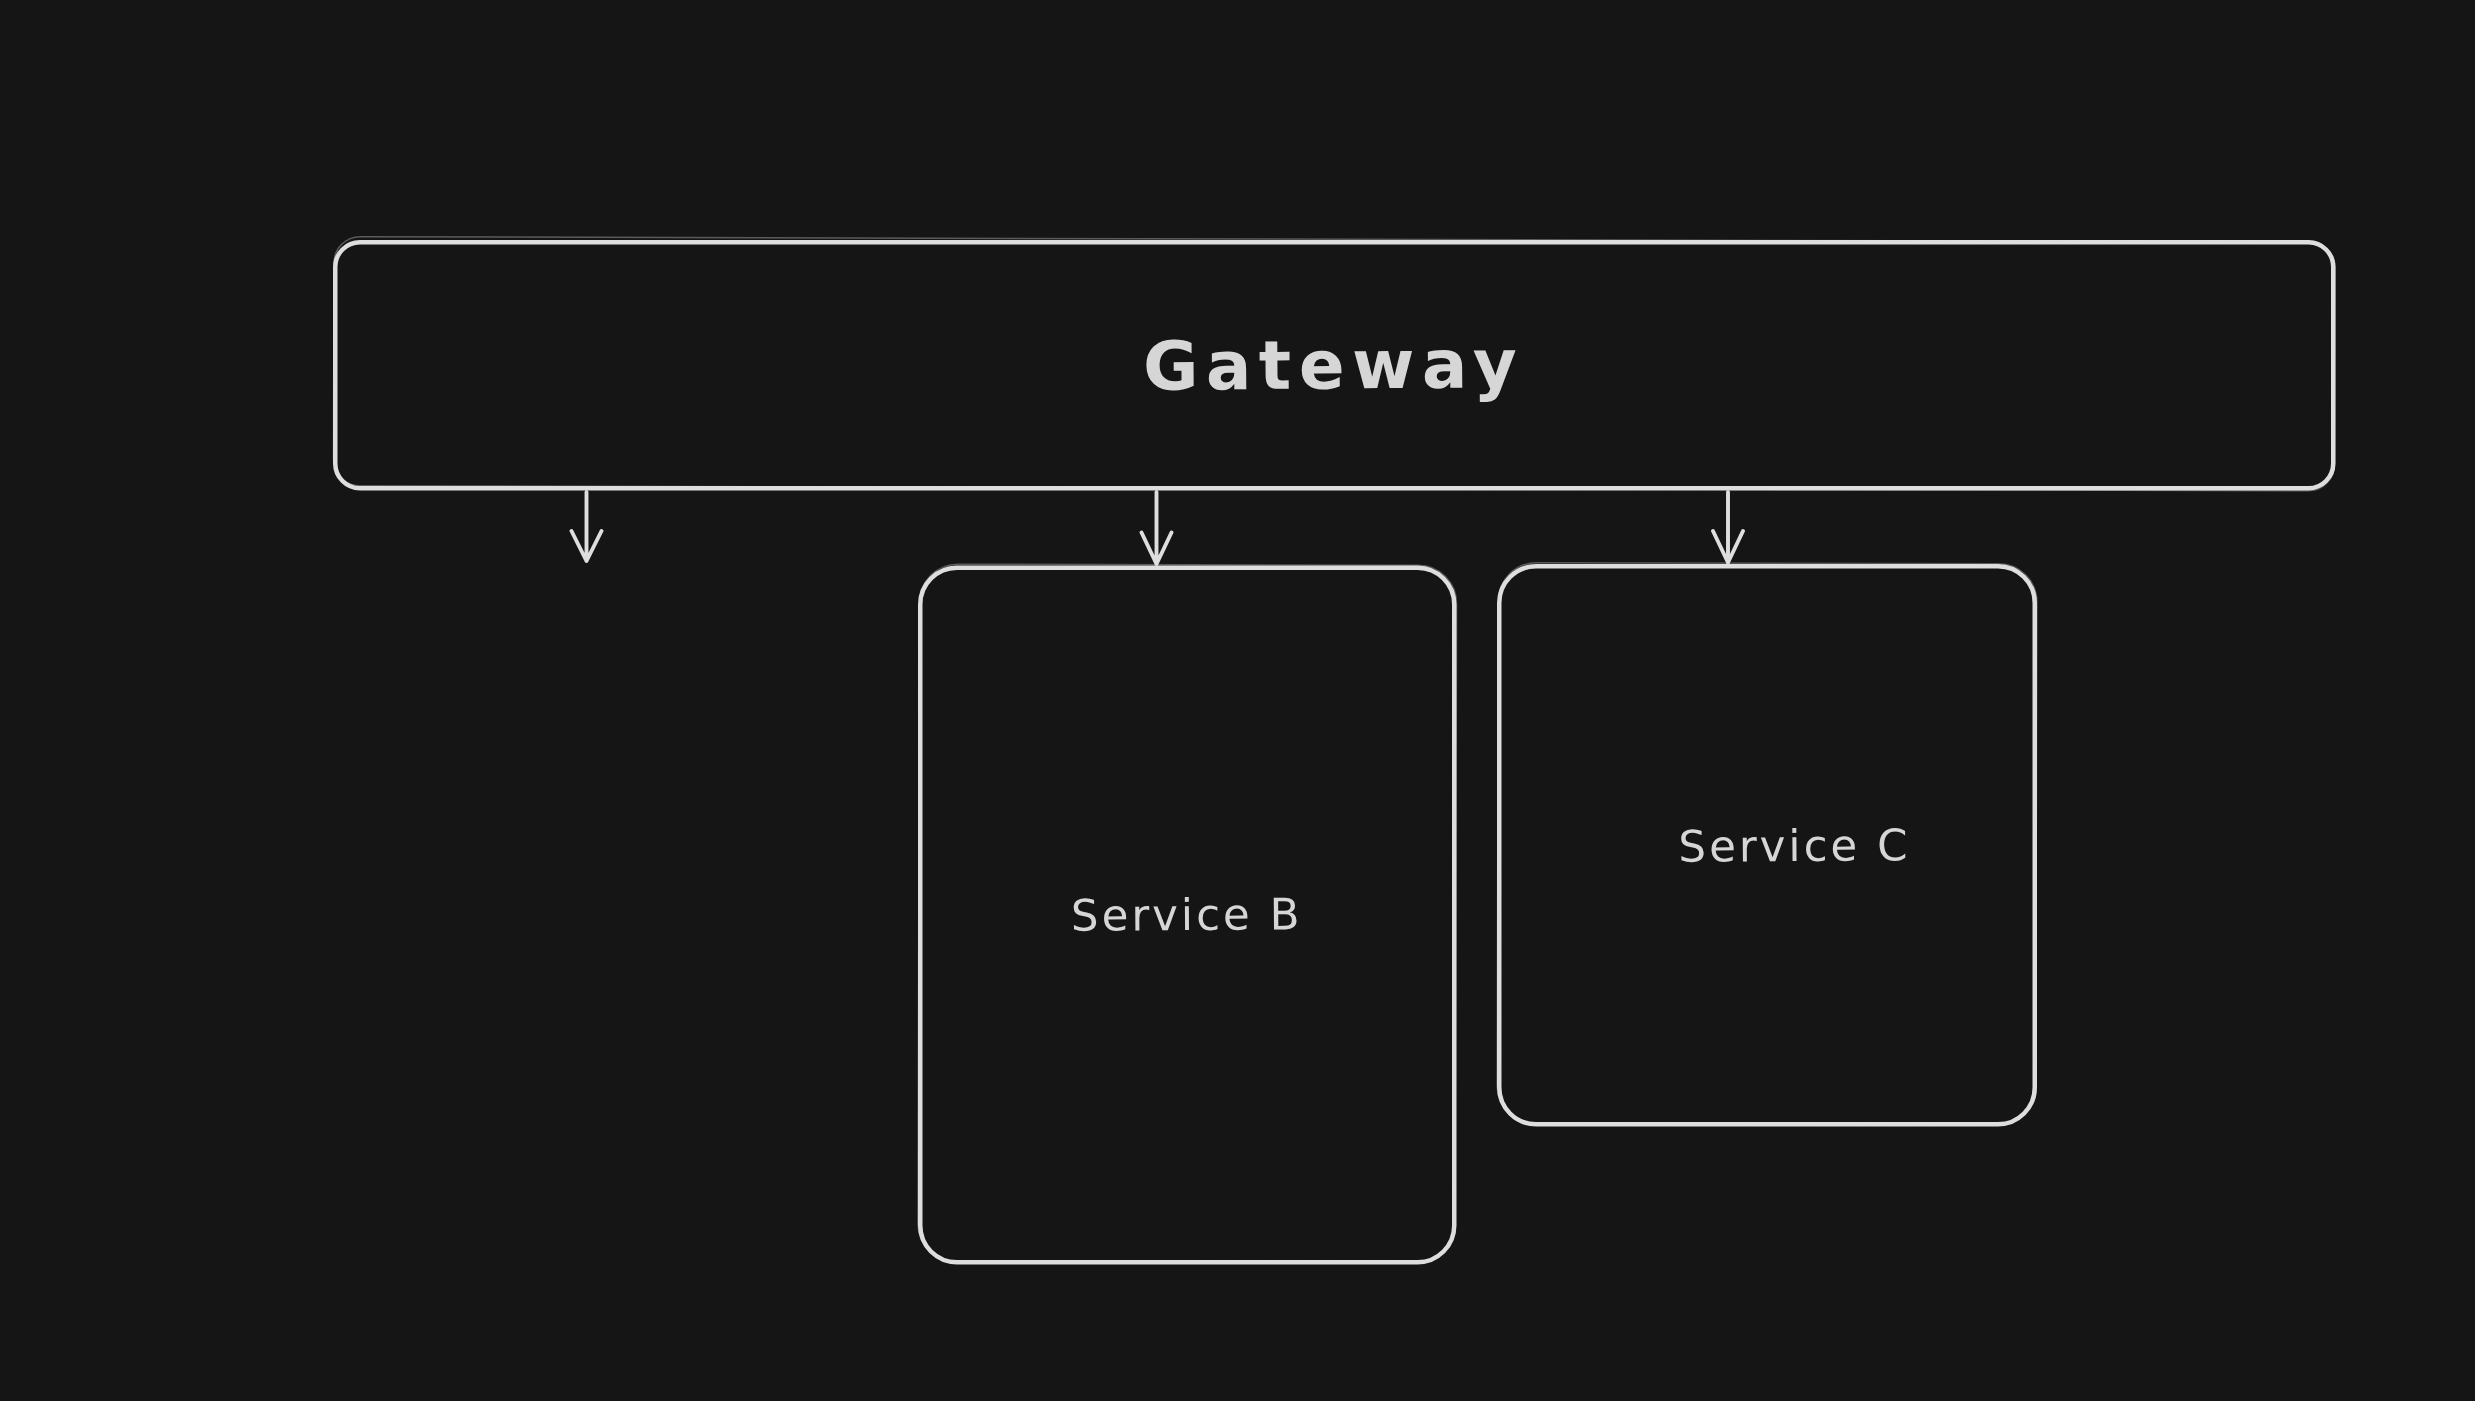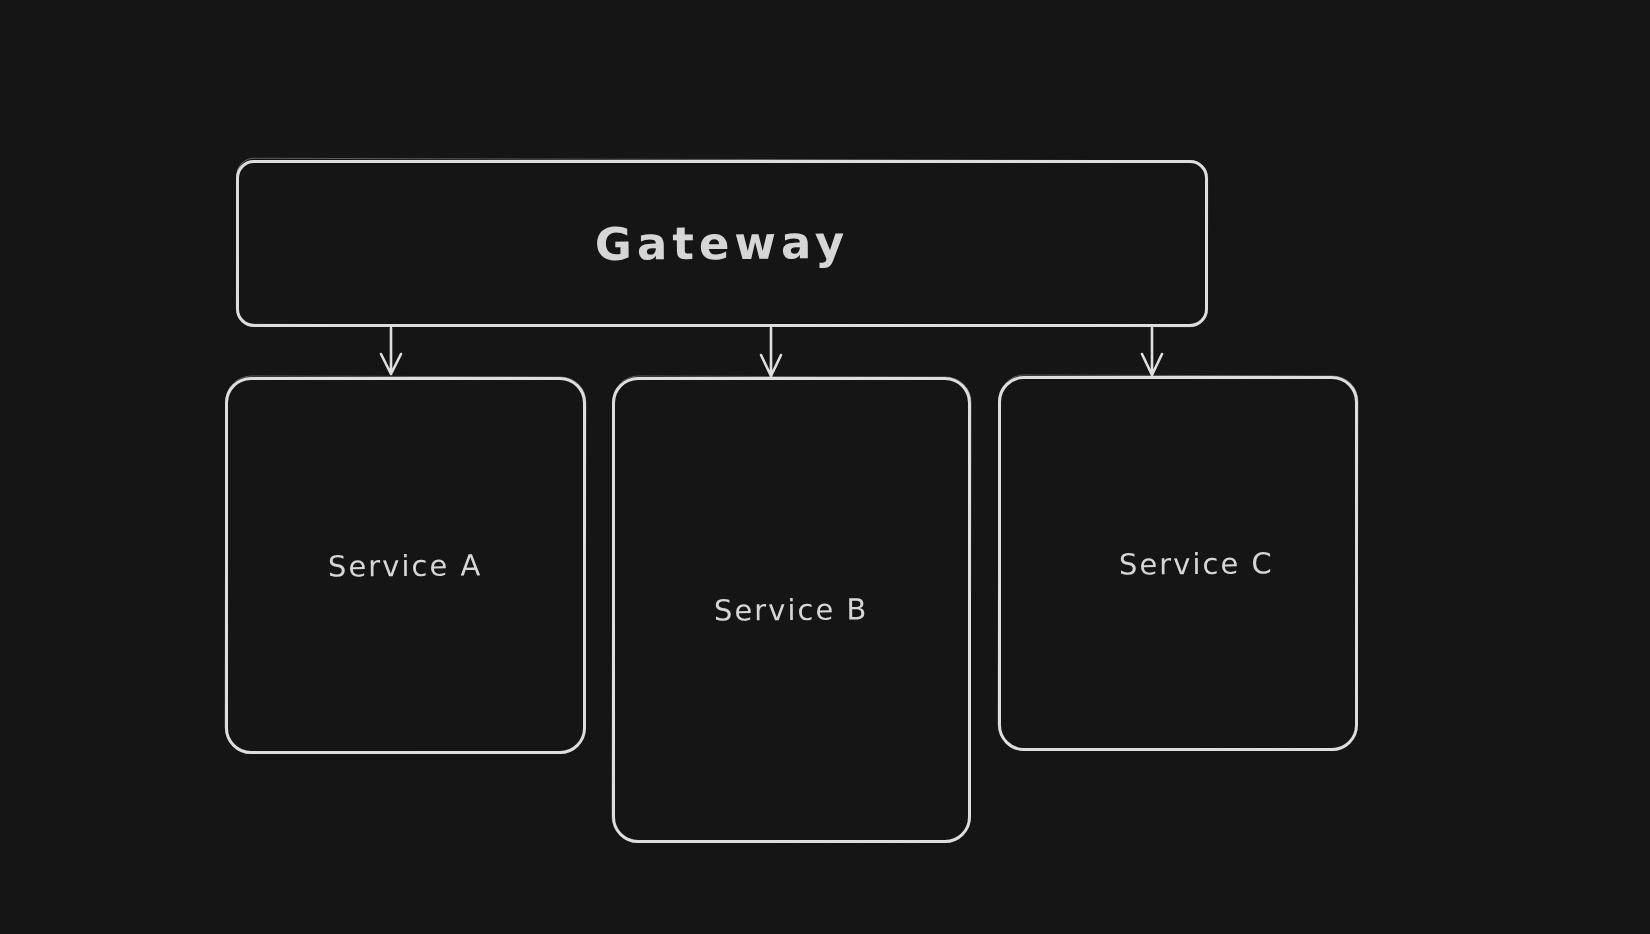--- a/index.html
+++ b/index.html
@@ -33,23 +33,23 @@
     content: "";
     position: absolute;
     inset: -3px;
     border: 1.5px solid var(--stroke, #dedede);
     border-radius: inherit;
     opacity: 0.35;
     transform: rotate(0.15deg) translateY(-1px);
     pointer-events: none;
   }
   .node-gateway {
-    left: 236px;
+    left: 222px;
     top: 160px;
-    width: 972px;
+    width: 1335px;
     height: 167px;
     border-radius: 18px;
   }
   .node-service {
     border-radius: 26px;
   }
   .node-service-a {
     left: 225px;
     top: 377px;
     width: 361px;
@@ -120,23 +120,20 @@
   </div>
 
   <div class="edge-arrow edge-arrow-c">
     <span>
       <svg width="32" height="52" viewBox="0 0 32 52">
         <path d="M16 2 L16 47 M6 28 L16 49 M26 28 L16 49" fill="none" stroke="#dedede" stroke-width="2.6" stroke-linecap="round" stroke-linejoin="round"></path>
       </svg>
     </span>
   </div>
 
-  <div class="node node-service node-service-a">
-    <span class="label label-service">Service A</span>
-  </div>
 
   <div class="node node-service node-service-b">
     <span class="label label-service">Service B</span>
   </div>
 
   <div class="node node-service node-service-c">
     <span class="label label-service">Service C</span>
   </div>
 
 </div>

